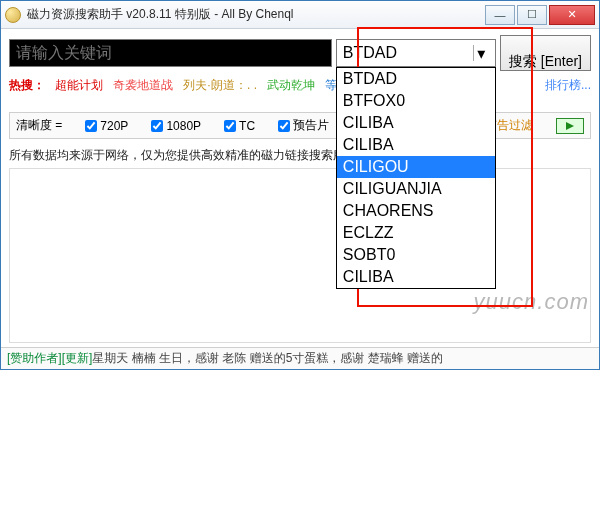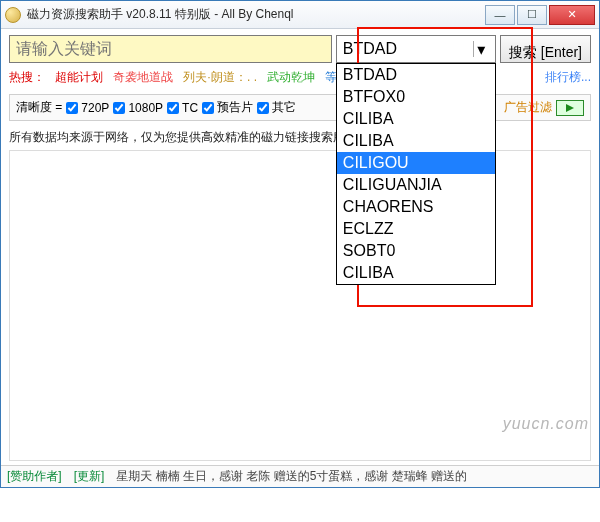--- a/index.html
+++ b/index.html
@@ -1,54 +1,54 @@
 <!DOCTYPE html>
 <html><head>
 <meta charset="utf-8">
 <style>
 * { box-sizing: border-box; margin: 0; padding: 0; }
 body { font-family: "Microsoft YaHei", SimSun, Arial, sans-serif; font-size: 12px; background: #fff; }
-.window { width: 600px; height: 488px; border: 1px solid #3a7ab8; display: flex; flex-direction: column; position: relative; }
+.window { width: 600px; height: 370px; border: 1px solid #3a7ab8; display: flex; flex-direction: column; position: relative; }
 .titlebar { height: 28px; background: linear-gradient(#fdfdfe,#eef2f7); border-bottom: 1px solid #c8d0da; display: flex; align-items: center; padding: 0 4px; }
 .titlebar .app-icon { width: 16px; height: 16px; border-radius: 50%; background: radial-gradient(circle at 30% 30%, #fde9a0, #d7b24a); margin-right: 6px; border:1px solid #b8942c; }
 .title-text { flex: 1; color: #2b2b2b; font-size: 12px; }
 .win-btns { display: flex; }
 .win-btn { width: 30px; height: 20px; border: 1px solid #8aa7c4; background: linear-gradient(#f6fafd,#dce8f3); margin-left: 2px; display:flex; align-items:center; justify-content:center; font-size:11px; color:#344; }
 .win-btn.close { background: linear-gradient(#f07070,#d83b3b); border-color:#a82020; color:#fff; width:46px; }
 .client { flex:1; padding: 6px 8px 4px 8px; display:flex; flex-direction:column; position:relative; }
 .searchrow { display:flex; align-items:center; gap:4px; }
-.search-input { flex:1; height:28px; border:1px solid #7a7a7a; padding:0 6px; font-size:16px; color:#888; background:#fef9c3; }
+.search-input { flex:1; height:28px; border:1px solid #7a7a7a; padding:0 6px; font-size:16px; color:#888; background:#000000; }
 .dd-wrap { position:relative; width:160px; }
 .dd-sel { height:28px; border:1px solid #7a7a7a; background:#fff; display:flex; align-items:center; padding:0 6px; font-size:16px; }
 .dd-sel .arrow { margin-left:auto; width:16px; height:16px; display:flex; align-items:center; justify-content:center; border-left:1px solid #aaa; }
 .dd-list { position:absolute; left:0; top:28px; width:100%; border:1px solid #000; background:#fff; z-index:20; }
 .dd-list .opt { padding:2px 6px; font-size:16px; color:#000; cursor:default; }
 .dd-list .opt.sel { background:#1e80ff; color:#fff; }
 .red-box { position:absolute; border:2px solid #e10; pointer-events:none; }
-.btn-search { height:28px; padding:8px 8px; border:1px solid #7a7a7a; background:linear-gradient(#fafafa,#e6e6e6); font-size:14px; }
+.btn-search { height:28px; padding:17px 8px; border:1px solid #7a7a7a; background:linear-gradient(#fafafa,#e6e6e6); font-size:14px; }
 .hotrow { display:flex; align-items:center; gap:10px; margin-top:6px; font-size:12px; }
-.hot-label { color:#d00; font-weight:normal; }
+.hot-label { color:#d00; font-weight:bold; }
 .hot1 { color:#d00; }
 .hot2 { color:#ef4444; }
 .hot3 { color:#c09020; }
 .hot4 { color:#2fae2f; }
 .hot5 { color:#1b76d4; }
 .rank { margin-left:auto; color:#3b82f6; }
-.filterrow { display:flex; align-items:center; gap:4px; margin-top:8px; border:1px solid #cfcfcf; padding:4px 6px; background:#fafafa; }
+.filterrow { display:flex; align-items:center; gap:23px; margin-top:18px; border:1px solid #cfcfcf; padding:4px 6px; background:#fafafa; }
 .filterrow label { display:flex; align-items:center; gap:3px; }
 .filterrow input[type=checkbox] { width:12px; height:12px; }
 .adfilter { margin-left:auto; color:#d08000; }
 .play-btn { width:28px; height:16px; border:1px solid #2a8a2a; background:#dfffdf; display:flex; align-items:center; justify-content:center; }
 .play-btn svg { width:10px; height:10px; }
 .infoline { margin-top:8px; color:#222; font-size:12px; }
 .results { flex:1; border:1px solid #dcdcdc; margin-top:4px; background:#fff; }
-.statusbar { height:22px; border-top:1px solid #cfcfcf; display:flex; align-items:center; padding:0 6px; gap:12px; font-size:12px; background:#fafafa; }
+.statusbar { height:22px; border-top:1px solid #cfcfcf; display:flex; align-items:center; padding:0 6px; font-size:12px; background:#fafafa; }
 .statusbar .lnk { color:#0a8a3a; }
 .statusbar .msg { color:#444; flex:1; white-space:nowrap; overflow:hidden; text-overflow:ellipsis; }
-.watermark { position:absolute; right:10px; bottom:32px; color:#b8b8b8; font-size:16px; font-style:italic; letter-spacing:1px; pointer-events:none; }
+.watermark { position:absolute; right:10px; bottom:32px; color:#b8b8b8; font-size:22px; font-style:italic; letter-spacing:1px; pointer-events:none; }
 </style>
 </head>
 <body>
 
 <div class="window">
 
   <div class="titlebar">
     <div class="app-icon"></div>
     <div class="title-text">磁力资源搜索助手 v20.8.11 特别版 - All By Chenql</div>
     <div class="win-btns">

